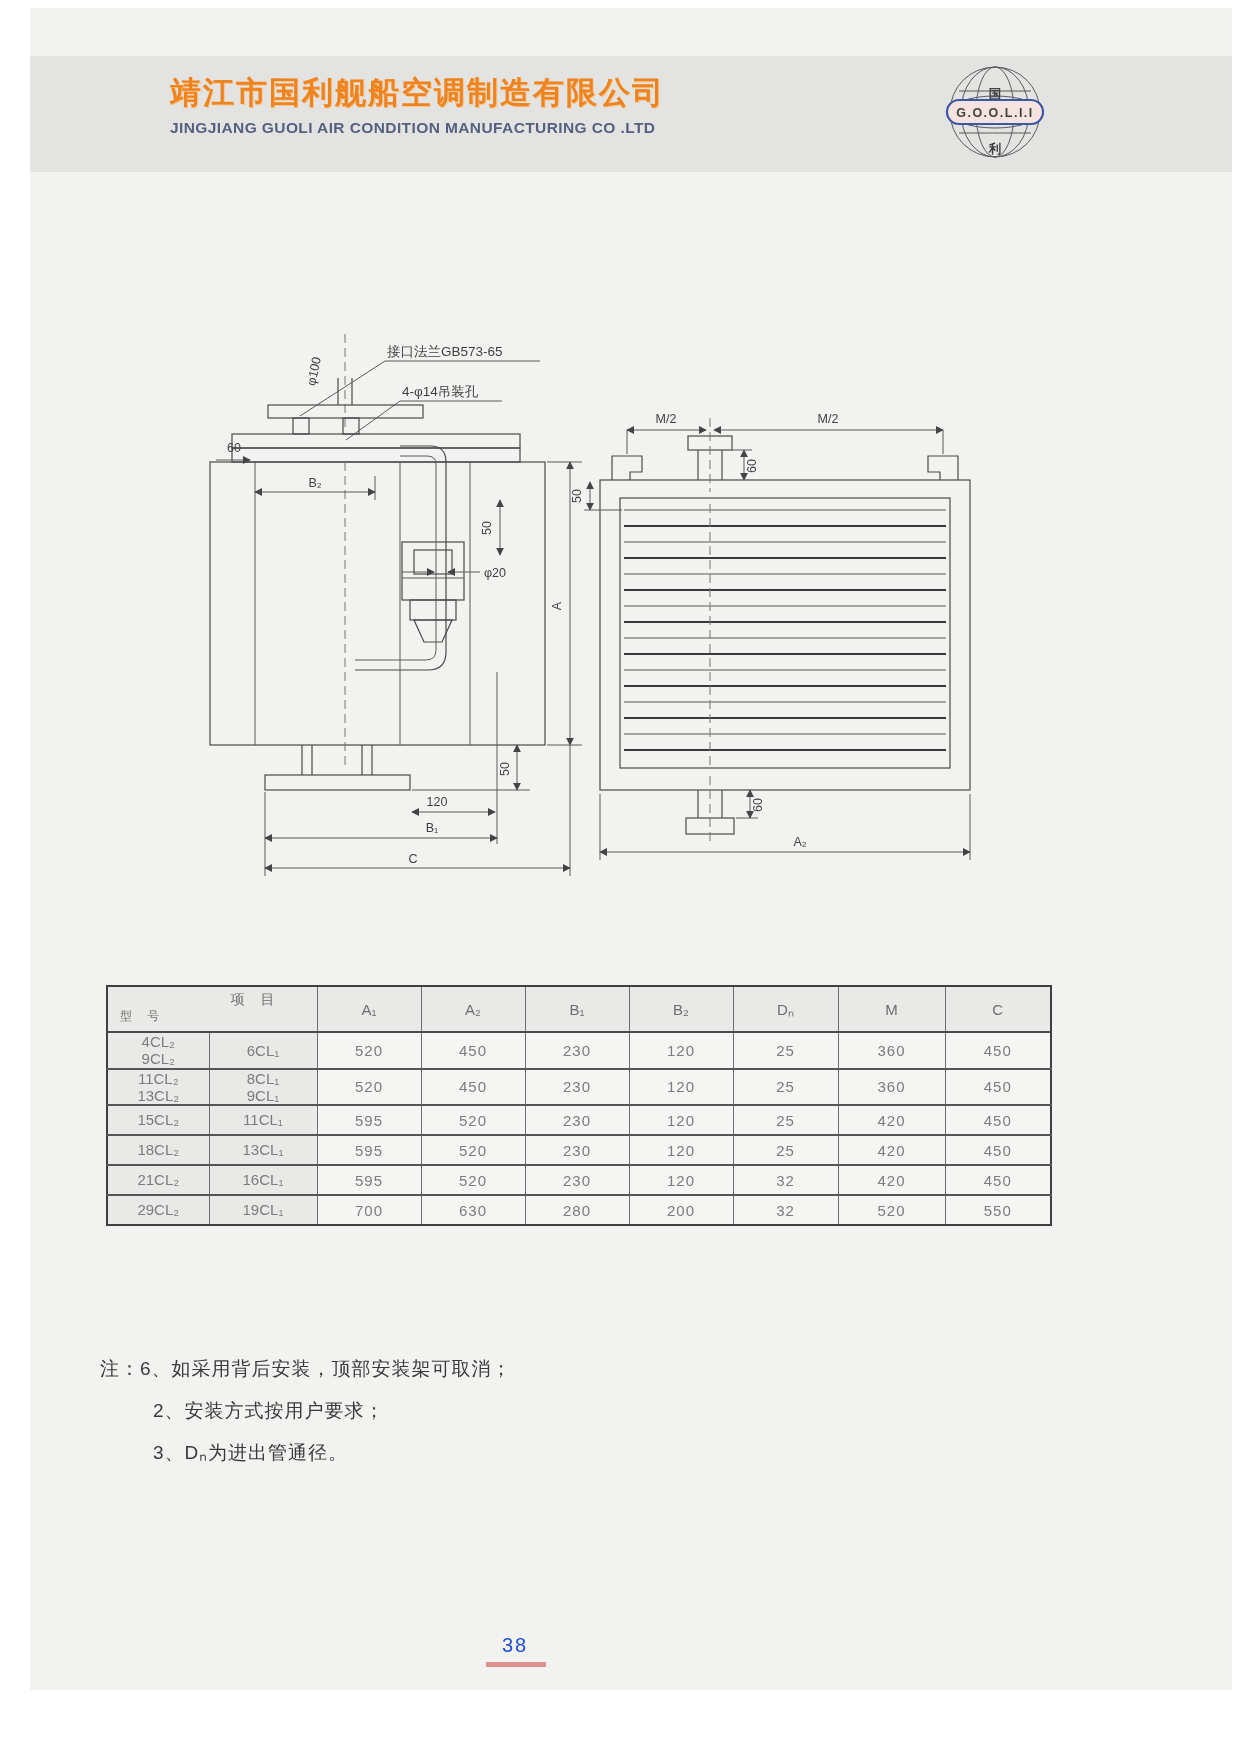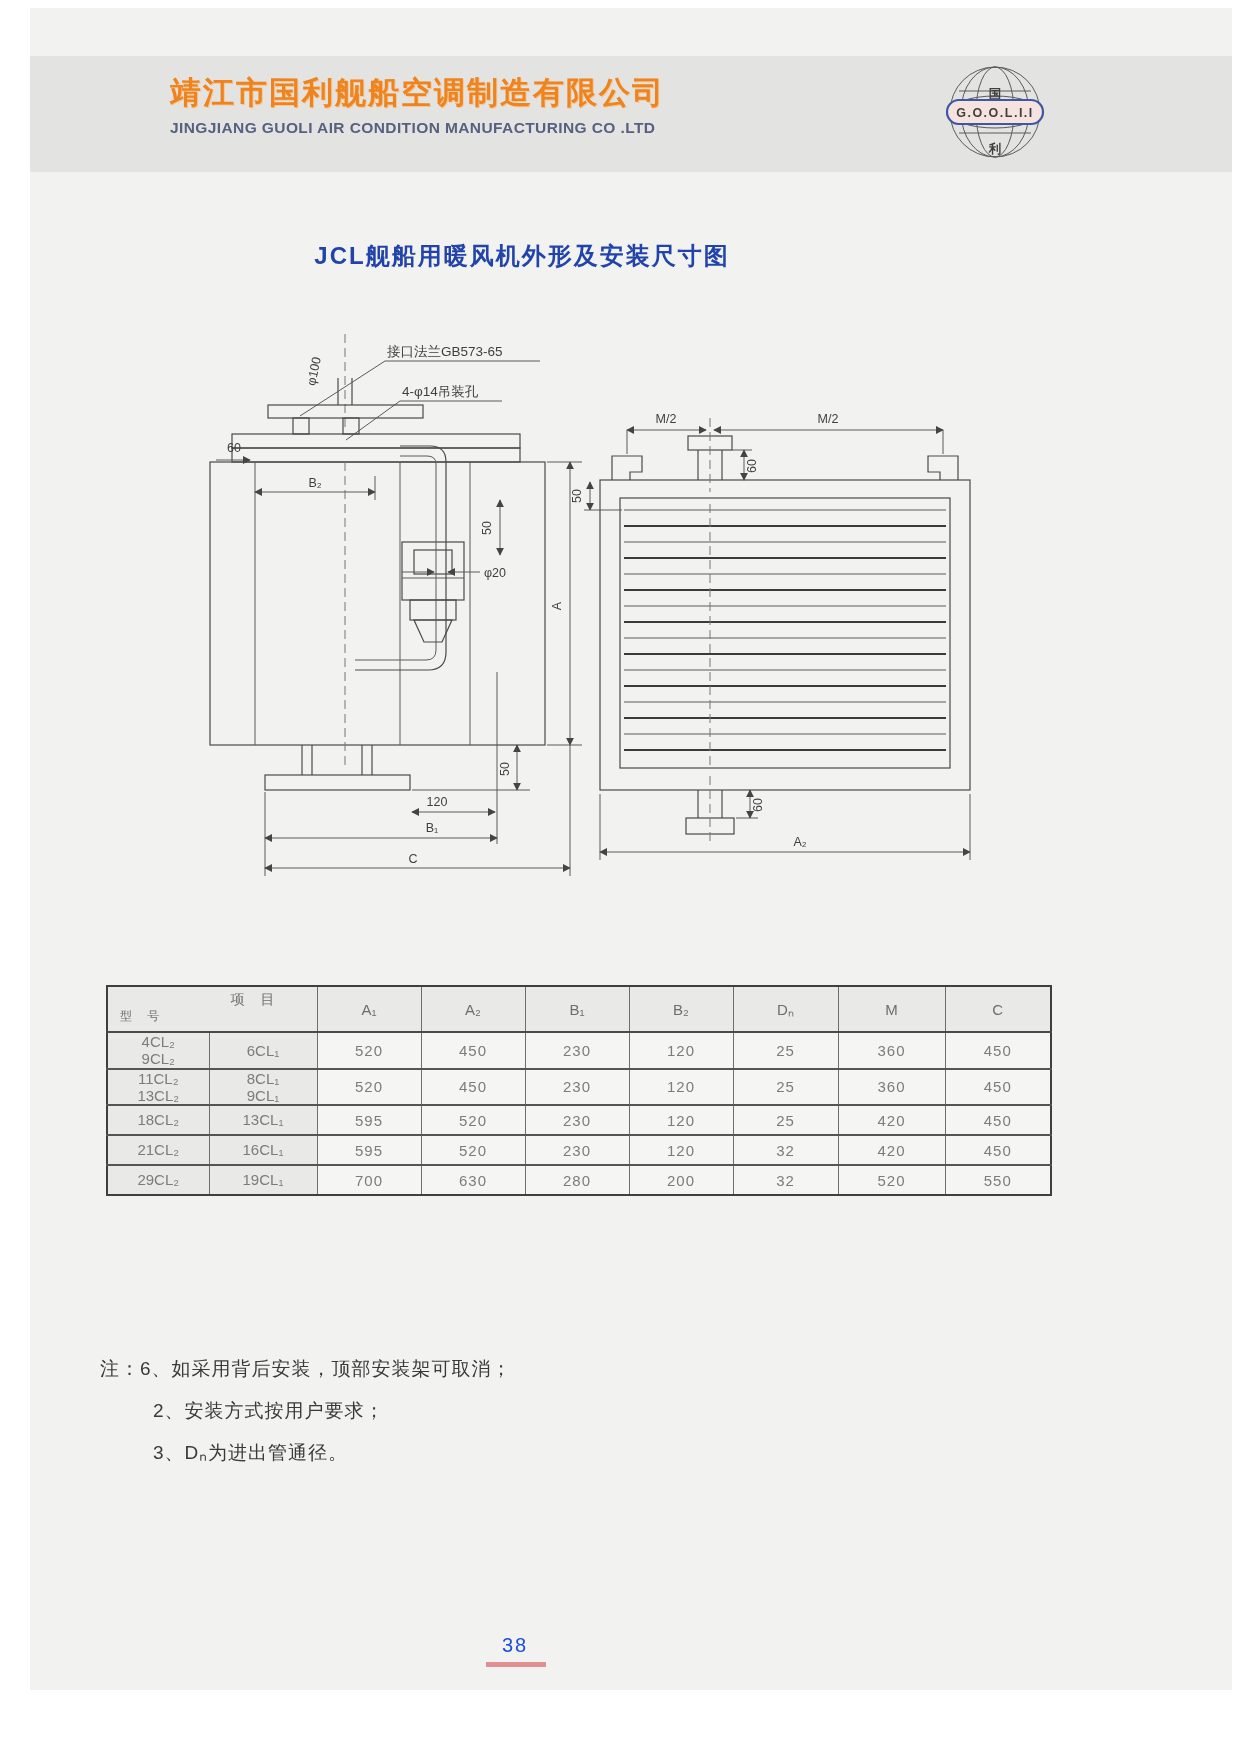--- a/index.html
+++ b/index.html
@@ -66,21 +66,20 @@
       <line x1="16" y1="33" x2="88" y2="33"></line>
       <line x1="16" y1="75" x2="88" y2="75"></line>
       <ellipse cx="52" cy="54" rx="45" ry="16"></ellipse>
     </g>
     <text x="52" y="40" text-anchor="middle" font-size="22" font-weight="bold" fill="#c43b35">国</text>
     <rect x="4" y="42" width="96" height="24" rx="12" fill="#f6e3e0" stroke="#3d56a5" stroke-width="2.2"></rect>
     <text x="52" y="59" text-anchor="middle" font-size="12" font-weight="bold" fill="#3d56a5" letter-spacing="1.5">G.O.O.L.I.I</text>
     <text x="52" y="95" text-anchor="middle" font-size="22" font-weight="bold" fill="#c43b35">利</text>
   </svg>
 
-  <div class="title">JCL舰船用暖风机外形及安装尺寸图</div>
 
   <svg class="drawing" viewBox="0 0 860 560">
     <defs>
       <marker id="arr" viewBox="0 0 10 10" refX="9" refY="5" markerWidth="8" markerHeight="8" orient="auto-start-reverse">
           <path d="M0,0 L10,5 L0,10 z" fill="#444"></path>
         </marker>
     </defs>
 
     <g>
       <g class="ln">
@@ -267,20 +266,31 @@
 9CL₁</td>
         <td class="vcell">520</td>
         <td class="vcell">450</td>
         <td class="vcell">230</td>
         <td class="vcell">120</td>
         <td class="vcell">25</td>
         <td class="vcell">360</td>
         <td class="vcell">450</td>
       </tr>
       <tr>
+        <td class="mcell">15CL₂</td>
+        <td class="mcell">11CL₁</td>
+        <td class="vcell">595</td>
+        <td class="vcell">520</td>
+        <td class="vcell">230</td>
+        <td class="vcell">120</td>
+        <td class="vcell">25</td>
+        <td class="vcell">420</td>
+        <td class="vcell">450</td>
+      </tr>
+      <tr>
         <td class="mcell">18CL₂</td>
         <td class="mcell">13CL₁</td>
         <td class="vcell">595</td>
         <td class="vcell">520</td>
         <td class="vcell">230</td>
         <td class="vcell">120</td>
         <td class="vcell">25</td>
         <td class="vcell">420</td>
         <td class="vcell">450</td>
       </tr>

